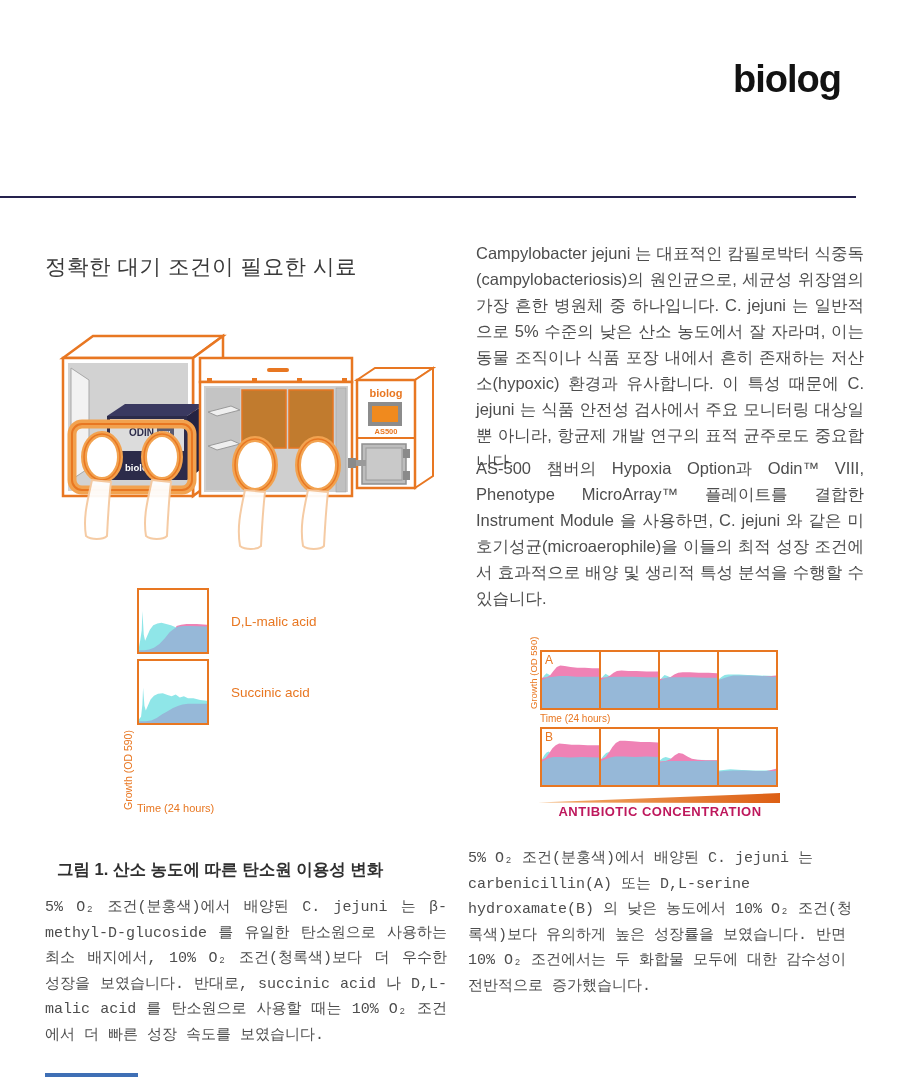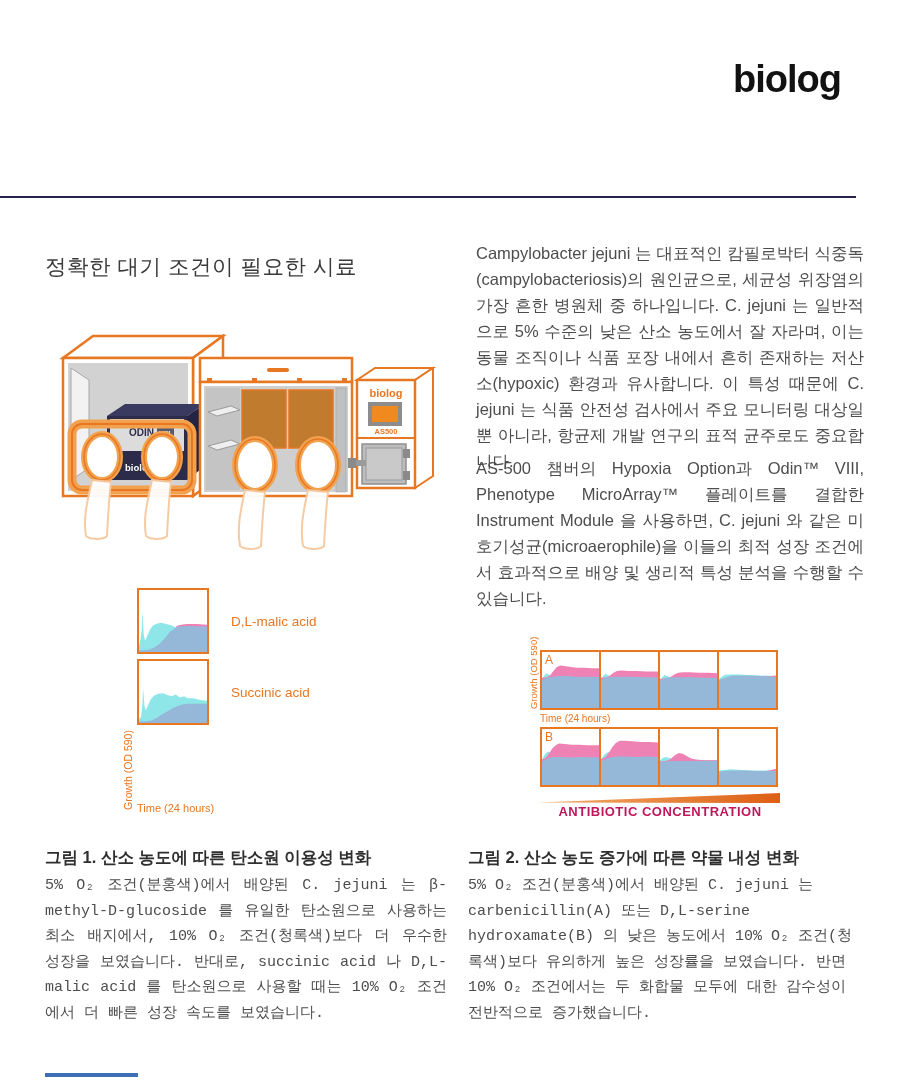--- a/index.html
+++ b/index.html
@@ -47,21 +47,21 @@
   .fig2-rowlabel.b{top:85px;}
   .fig2-ylabel{position:absolute;left:60px;top:64px;transform:rotate(-90deg);
                transform-origin:0 0;font-size:9.5px;color:#E87722;white-space:nowrap;}
   .fig2-xlabel{position:absolute;left:72px;top:68px;font-size:10px;color:#E87722;white-space:nowrap;}
   .fig2-wedge{position:absolute;left:70px;top:147px;width:242px;height:11px;}
   .fig2-axislabel{position:absolute;left:72px;top:159px;width:240px;text-align:center;
                   font-size:13px;font-weight:bold;color:#be185d;letter-spacing:0.5px;white-space:nowrap;}
 
   .caption{position:absolute;left:0;top:604px;width:402px;}
   .col-right .caption{width:390px;}
-  .cap-title{font-size:16.5px;font-weight:bold;color:#2f2f2f;line-height:27px;margin:0;}
+  .cap-title{font-size:16.5px;font-weight:bold;color:#2f2f2f;line-height:27px;margin:12px;}
   .cap-body{font-size:15px;color:#4d4d4d;line-height:25.5px;margin:2px 0 0 0;font-family:Liberation Mono, monospace;}
   .just{text-align:justify;}
 
   .footer-line{position:absolute;left:45px;top:1073px;width:93px;height:4px;background:#3F6FB5;}
 </style>
 </head>
 <body>
 
 <div id="page">
 
@@ -232,19 +232,18 @@
             <stop offset="0" stop-color="#F2AE6C"></stop>
             <stop offset="1" stop-color="#DD5F14"></stop>
           </linearGradient>
         </defs>
         <polygon points="0,10.5 242,11 242,1" fill="url(#wg)"></polygon>
       </svg>
       <div class="fig2-axislabel">ANTIBIOTIC CONCENTRATION</div>
     </div>
 
     <div class="caption">
-      <p class="cap-title">그림 2. 산소 농도 증가에 따른 약물 내성 변화</p>
       <p class="cap-body">5% O₂ 조건(분홍색)에서 배양된 C. jejuni 는 carbenicillin(A) 또는 D,L-serine hydroxamate(B) 의 낮은 농도에서 10% O₂ 조건(청록색)보다 유의하게 높은 성장률을 보였습니다. 반면 10% O₂ 조건에서는 두 화합물 모두에 대한 감수성이 전반적으로 증가했습니다.</p>
     </div>
   </div>
 
   <div class="footer-line"></div>
 </div>
 
 </body></html>

